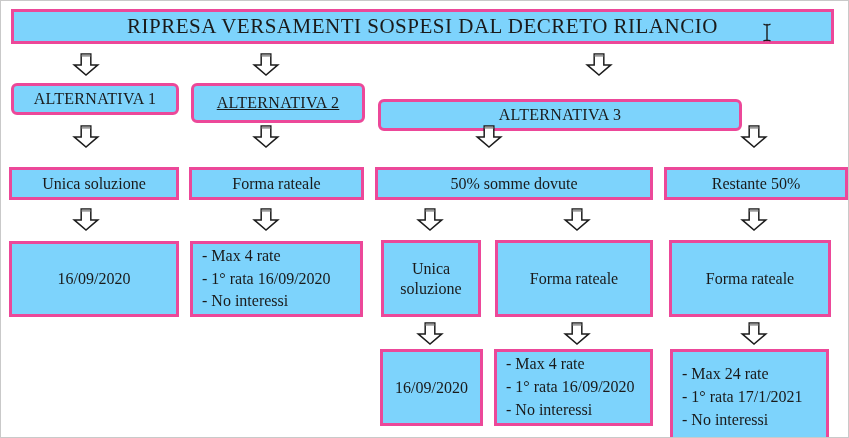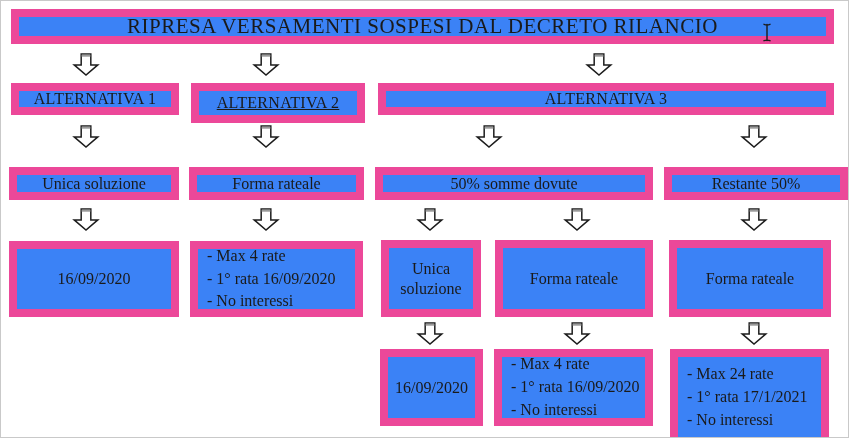--- a/index.html
+++ b/index.html
@@ -11,36 +11,37 @@
   #canvas {
     position: relative;
     width: 849px;
     height: 438px;
     background: #ffffff;
     border: 1px solid #c9c9c9;
     overflow: hidden;
   }
   .box {
     position: absolute;
-    background: #3b82f6;
-    border: 8px solid #ec4899;
+    background: #7dd3fc;
+    border: 3px solid #ec4899;
     display: flex;
     align-items: center;
     justify-content: center;
     text-align: center;
     font-size: 16px;
     line-height: 1.25;
   }
   .box.title {
     font-size: 21px;
     letter-spacing: 0.5px;
   }
   .box.label {
     font-size: 16px;
     letter-spacing: 0.3px;
+    border-radius: 6px;
   }
   .box.list {
     flex-direction: column;
     align-items: flex-start;
     justify-content: center;
     text-align: left;
     padding: 4px 3px 4px 9px;
   }
   .box.list span { display: block; line-height: 1.42; white-space: nowrap; }
   .arrow {
@@ -91,21 +92,21 @@
         <line x1="11" y1="3.4" x2="21" y2="3.4" stroke="#9a9a9a" stroke-width="2.4"></line>
       </svg>
     </div>
 
   <div class="box label" style="left:10px; top:82px; width:168px; height:32px;">
     <span>ALTERNATIVA 1</span>
   </div>
   <div class="box label" style="left:190px; top:82px; width:174px; height:40px;text-decoration:underline;">
     <span>ALTERNATIVA 2</span>
   </div>
-  <div class="box label" style="left:377px; top:82px; width:456px; height:32px;">
+  <div class="box label" style="left:377px; top:98px; width:364px; height:32px;">
     <span>ALTERNATIVA 3</span>
   </div>
 
   <div class="arrow" style="left:71px;  top:123px;">
       <svg viewBox="0 0 32 27">
         <polygon points="10.5,1.5 21.5,1.5 21.5,14 29.5,14 16,25.5 2.5,14 10.5,14" fill="#ffffff" stroke="#1c1c1c" stroke-width="1.7" stroke-linejoin="miter"></polygon>
         <line x1="11" y1="3.4" x2="21" y2="3.4" stroke="#9a9a9a" stroke-width="2.4"></line>
       </svg>
     </div>
   <div class="arrow" style="left:251px; top:123px;">

